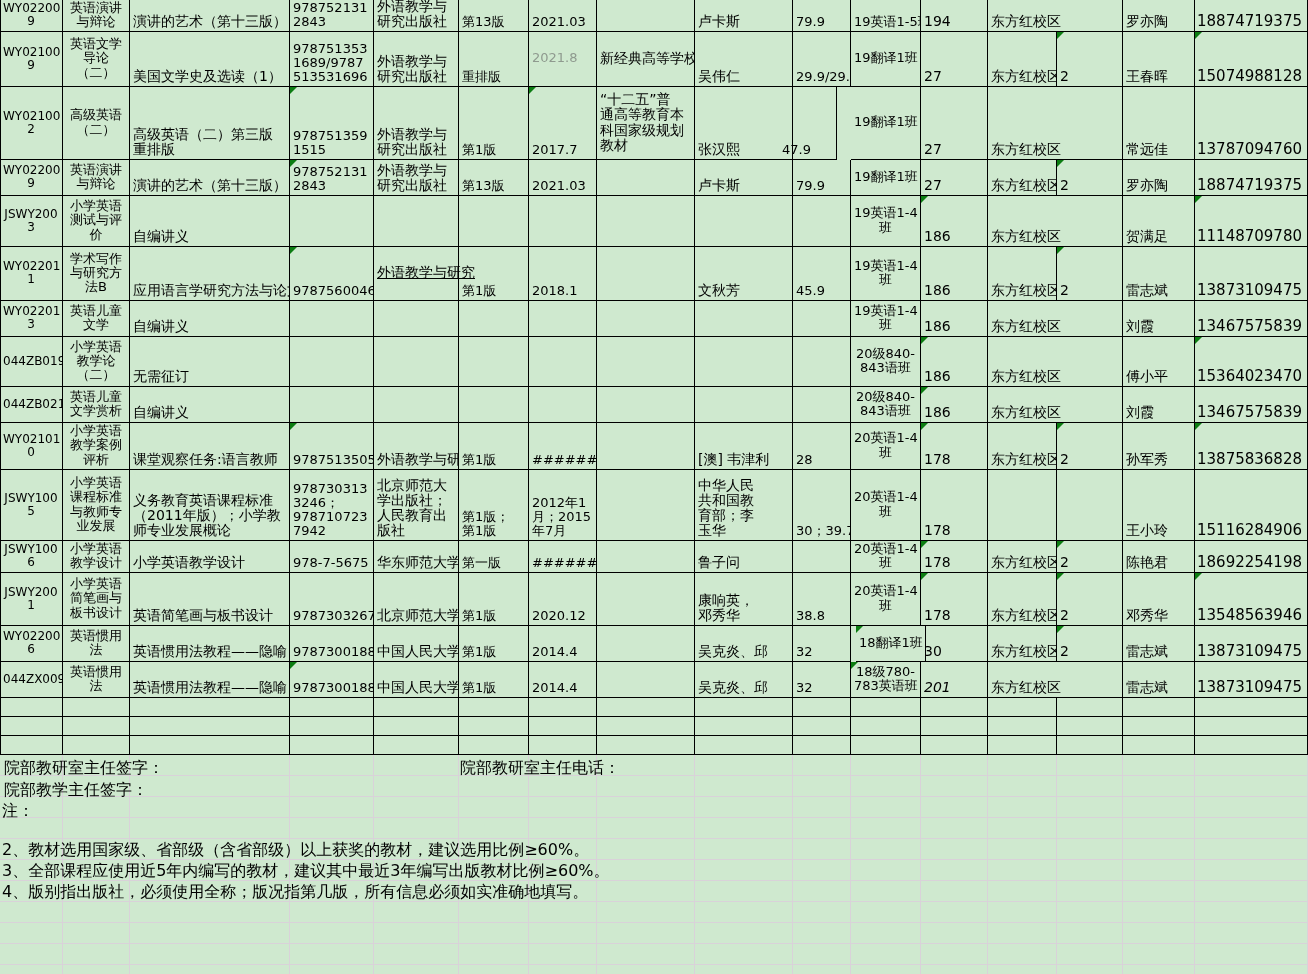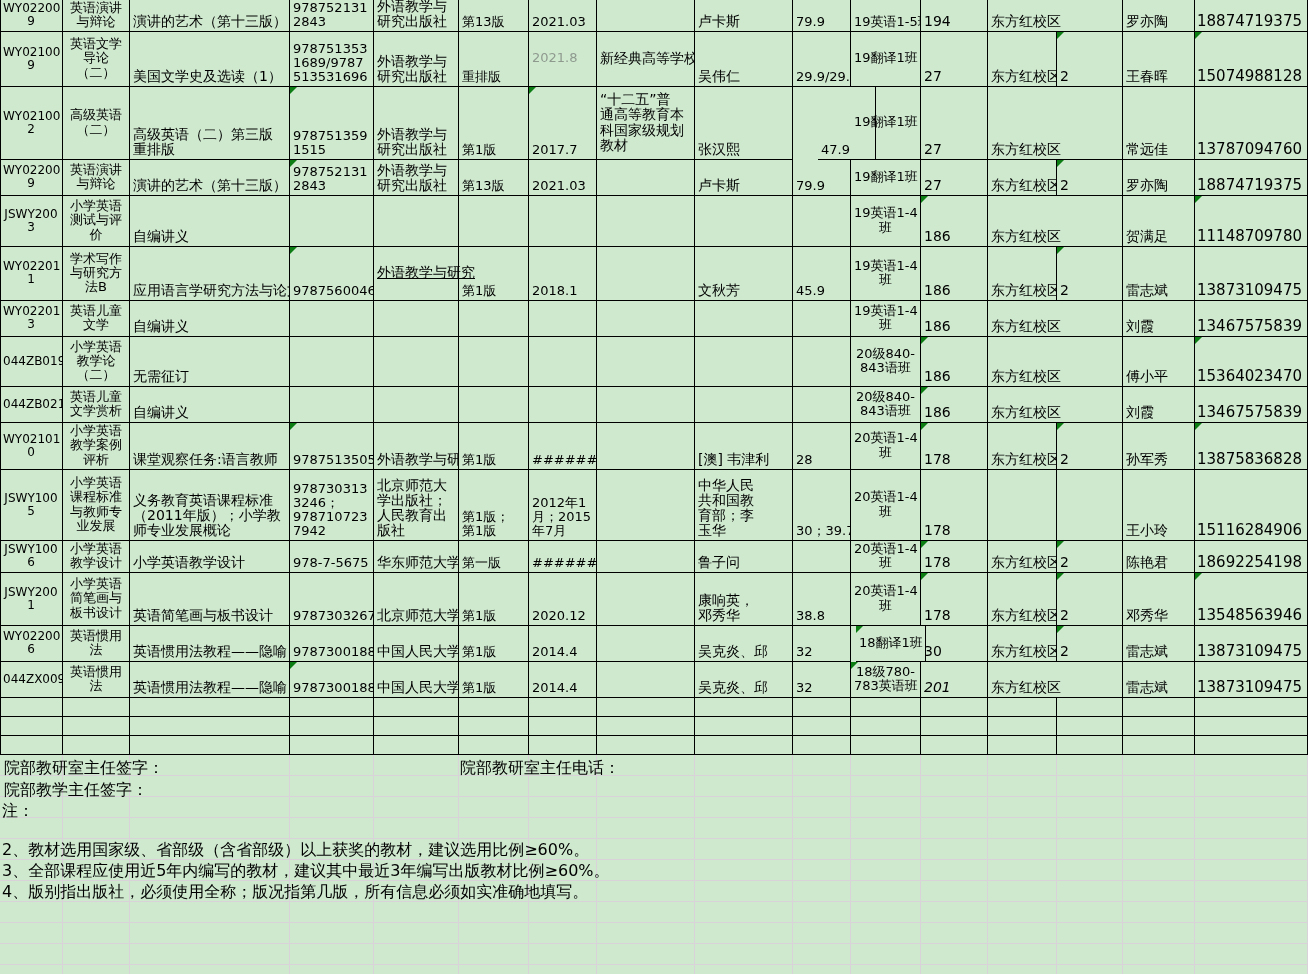--- a/index.html
+++ b/index.html
@@ -101,21 +101,21 @@
 1515</span><i class="tri"></i></div>
       <div class="cell f14 k-publisher vb hl hl" style="left: 374px; top: 87px; width: 85px; height: 73px;"><span class="t">外语教学与
 研究出版社</span></div>
       <div class="cell f13 k-edition vb hl hl" style="left: 459px; top: 87px; width: 70px; height: 73px;"><span class="t">第1版</span></div>
       <div class="cell f13 k-date vb hr hr" style="left: 529px; top: 87px; width: 68px; height: 73px;"><span class="t">2017.7</span><i class="tri"></i></div>
       <div class="cell f14 k-note vm hl hl" style="left: 597px; top: 87px; width: 98px; height: 73px;"><span class="t">“十二五”普
 通高等教育本
 科国家级规划
 教材</span></div>
       <div class="cell f14 k-author vb hl hl" style="left: 695px; top: 87px; width: 98px; height: 73px;"><span class="t">张汉熙</span></div>
-      <div class="cell f13 k-price vb hr hr" style="left: 818px; top: 87px; width: 58px; height: 73px;"><span class="t">47.9</span></div>
+      <div class="cell f13 k-price vb hr hr" style="left: 779px; top: 87px; width: 58px; height: 73px;"><span class="t">47.9</span></div>
       <div class="cell f13 k-klass vm hc hc" style="left: 851px; top: 87px; width: 70px; height: 73px;"><span class="t">19翻译1班</span></div>
       <div class="cell f14 k-count vb hl hl" style="left: 921px; top: 87px; width: 67px; height: 73px;"><span class="t">27</span></div>
       <div class="cell f14 k-campus vb hl hl" style="left: 988px; top: 87px; width: 135px; height: 73px;"><span class="t">东方红校区</span></div>
       <div class="cell f14 k-teacher vb hl hl" style="left: 1123px; top: 87px; width: 72px; height: 73px;"><span class="t">常远佳</span></div>
       <div class="cell f15 k-phone vb hl hl" style="left: 1195px; top: 87px; width: 113px; height: 73px;"><span class="t">13787094760</span></div>
       <div class="cell f12 k-code vm hc hc" style="left: 0px; top: 160px; width: 63px; height: 36px;"><span class="t">WY02200
 9</span></div>
       <div class="cell f13 k-course vm hc hc" style="left: 63px; top: 160px; width: 67px; height: 36px;"><span class="t">英语演讲
 与辩论</span></div>
       <div class="cell f14 k-title vb hl hl" style="left: 130px; top: 160px; width: 160px; height: 36px;"><span class="t">演讲的艺术（第十三版）</span></div>

